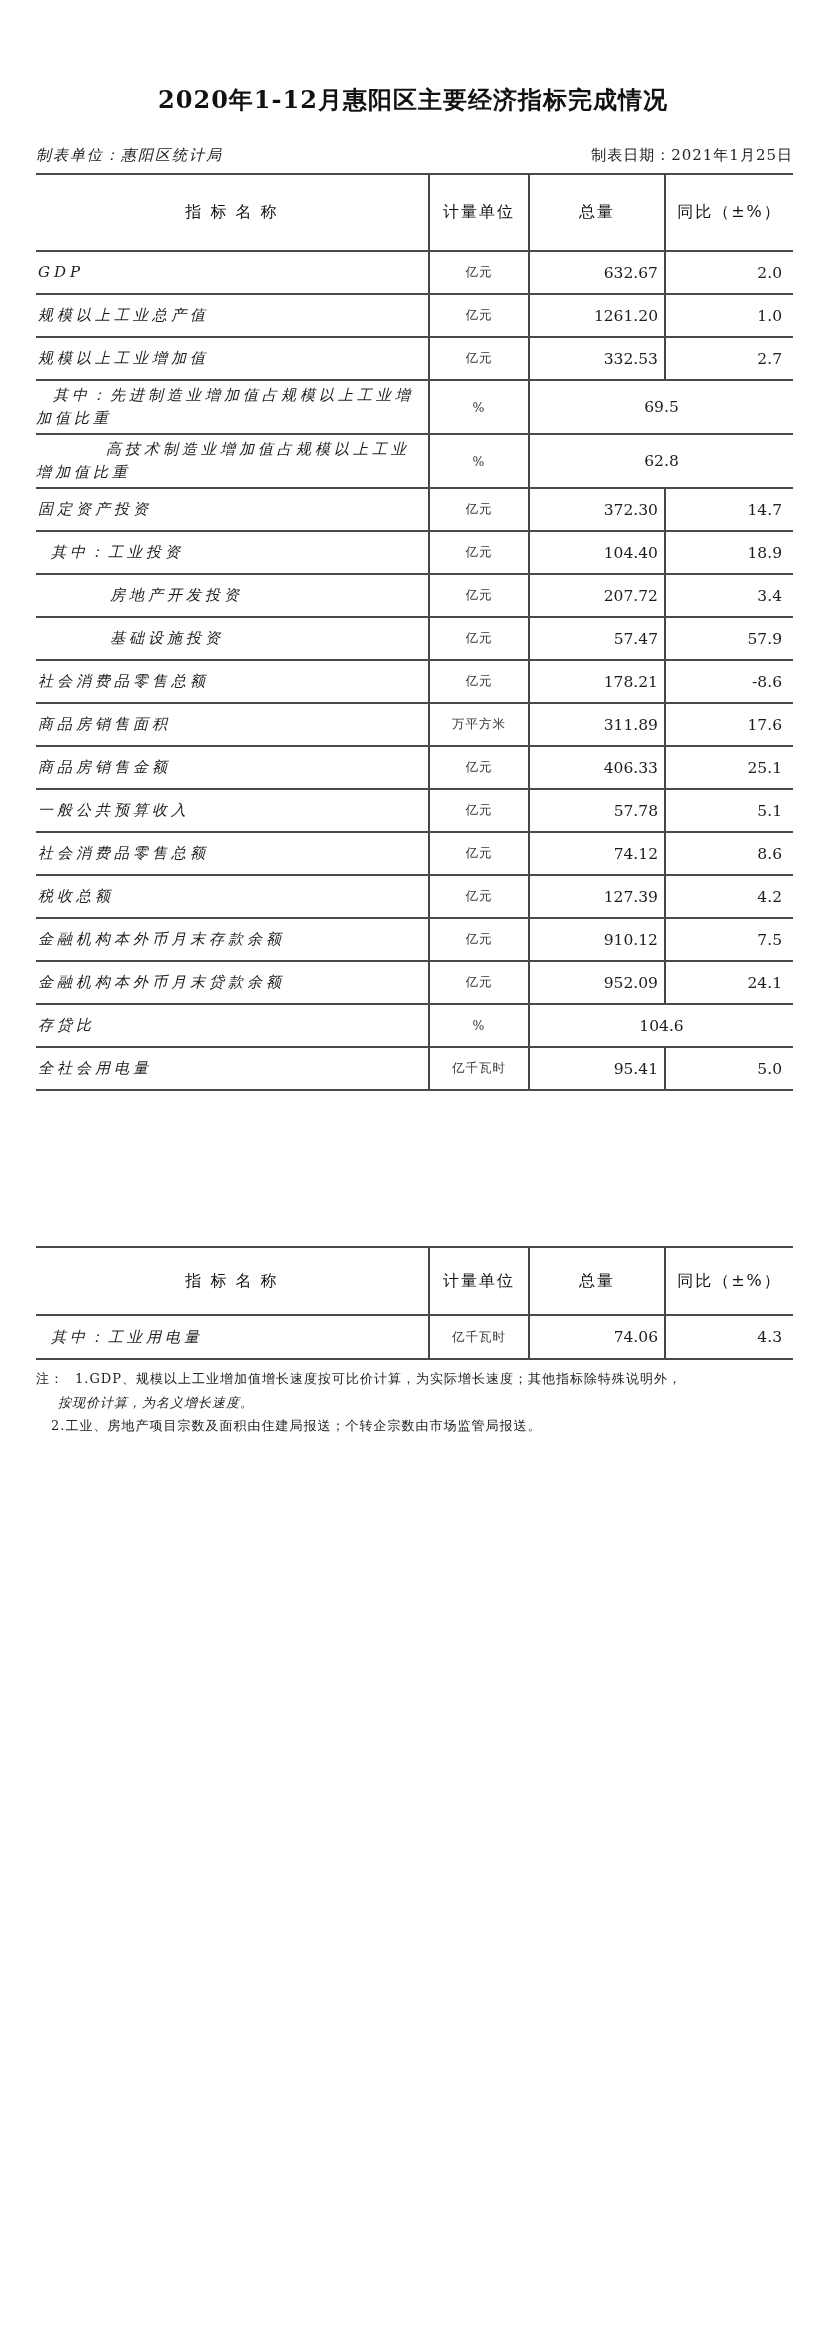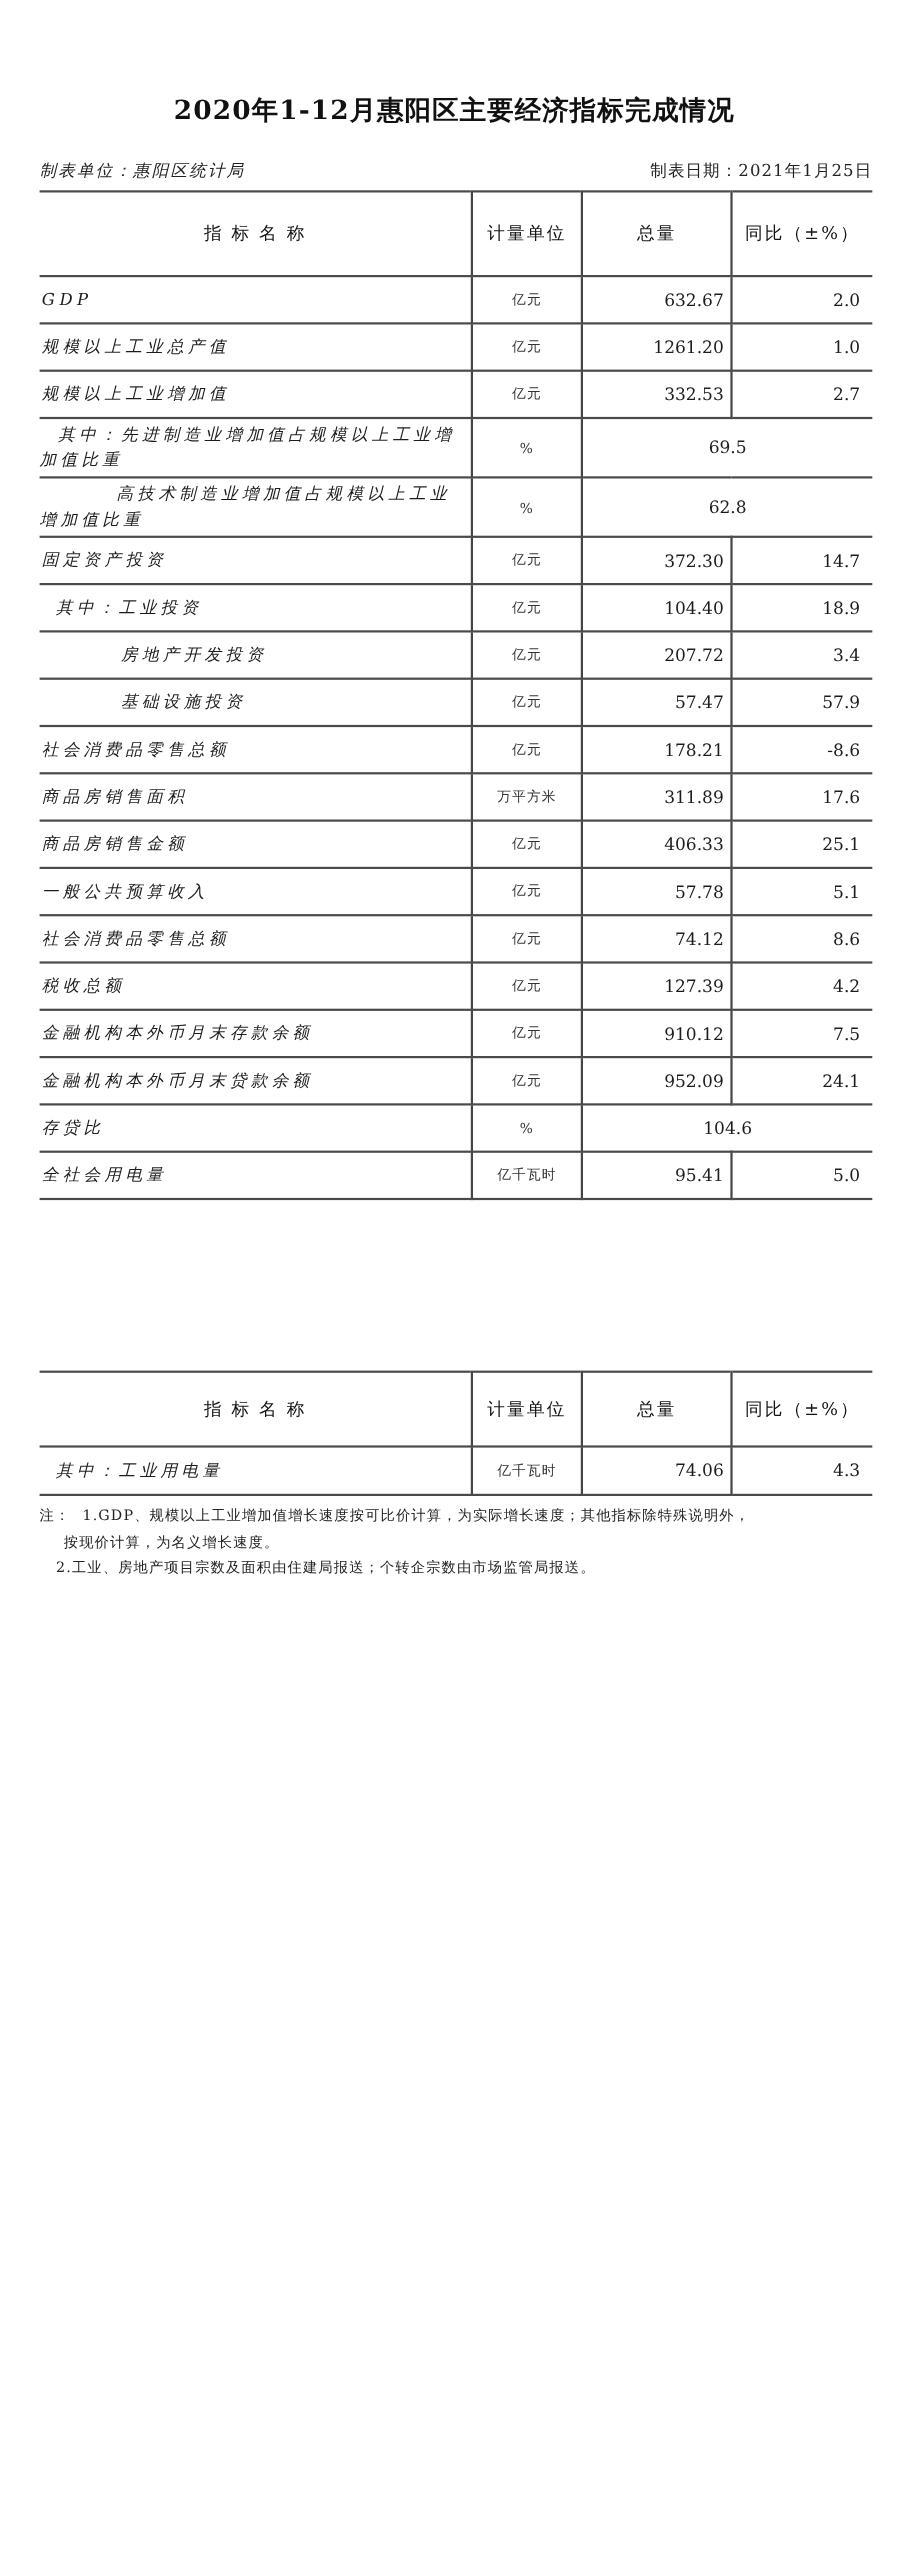--- a/index.html
+++ b/index.html
@@ -57,21 +57,21 @@
 
   .lv-base{text-indent:0;}
   .lv-sub{text-indent:13px;}
   .lv-mid{text-indent:72px;}
   .lv-deep{text-indent:98px;}
   .lv-wrap1{text-indent:17px;margin-left:16px;}
   .lv-wrap2{text-indent:70px;}
 
   .notes{margin:7px 30px 0 36px;font-size:13px;line-height:23.5px;color:#222;letter-spacing:1px;}
   .note-line1 .note-num{margin-left:11px;}
-  .note-line2{padding-left:22px;}
+  .note-line2{padding-left:22px;font-style:italic;}
   .note-line3{padding-left:15px;}
 </style>
 </head>
 <body>
 
 <div class="page">
 
   <h1 class="doc-title">2020年1-12月惠阳区主要经济指标完成情况</h1>
 
   <div class="meta-row">

